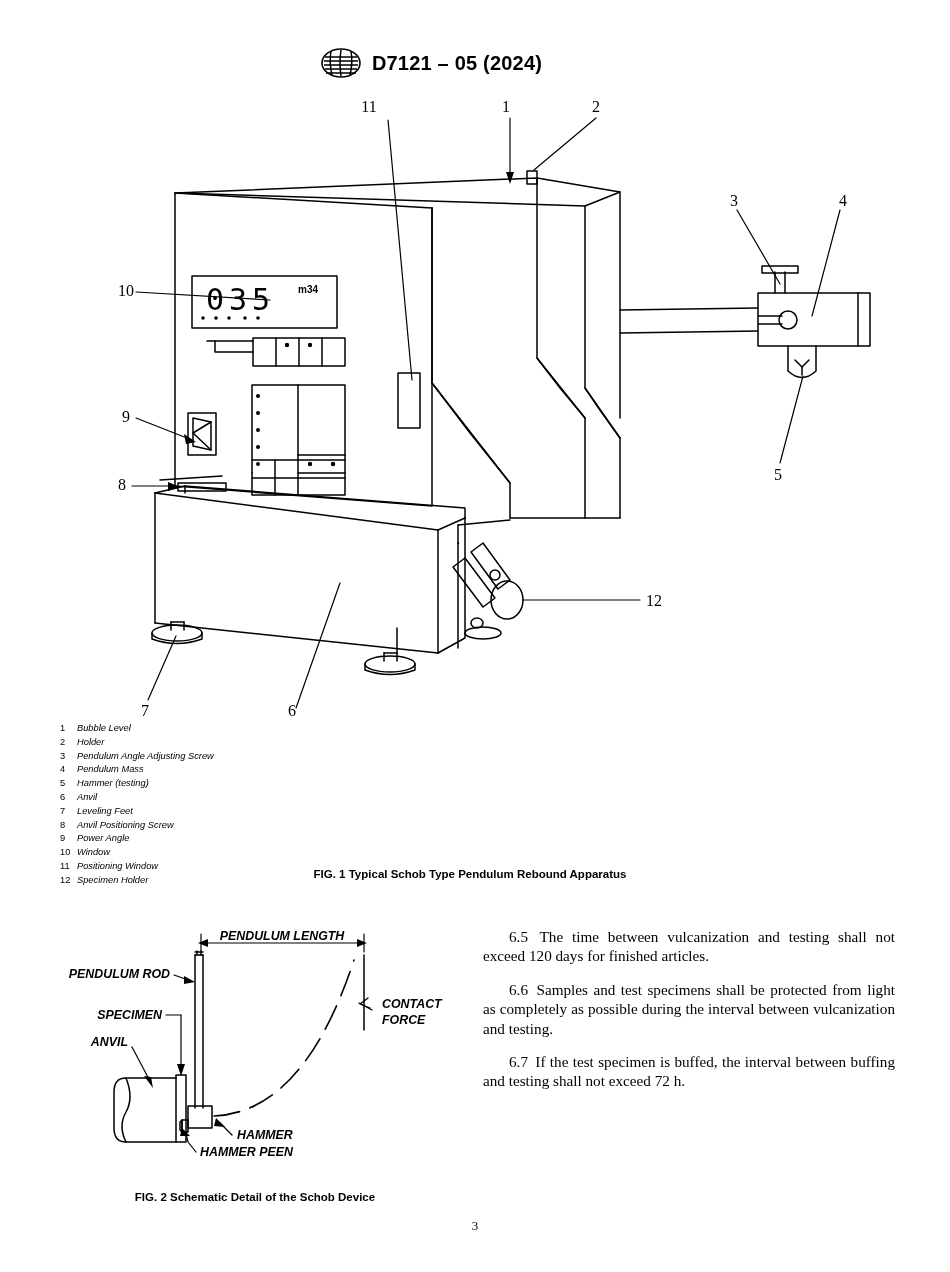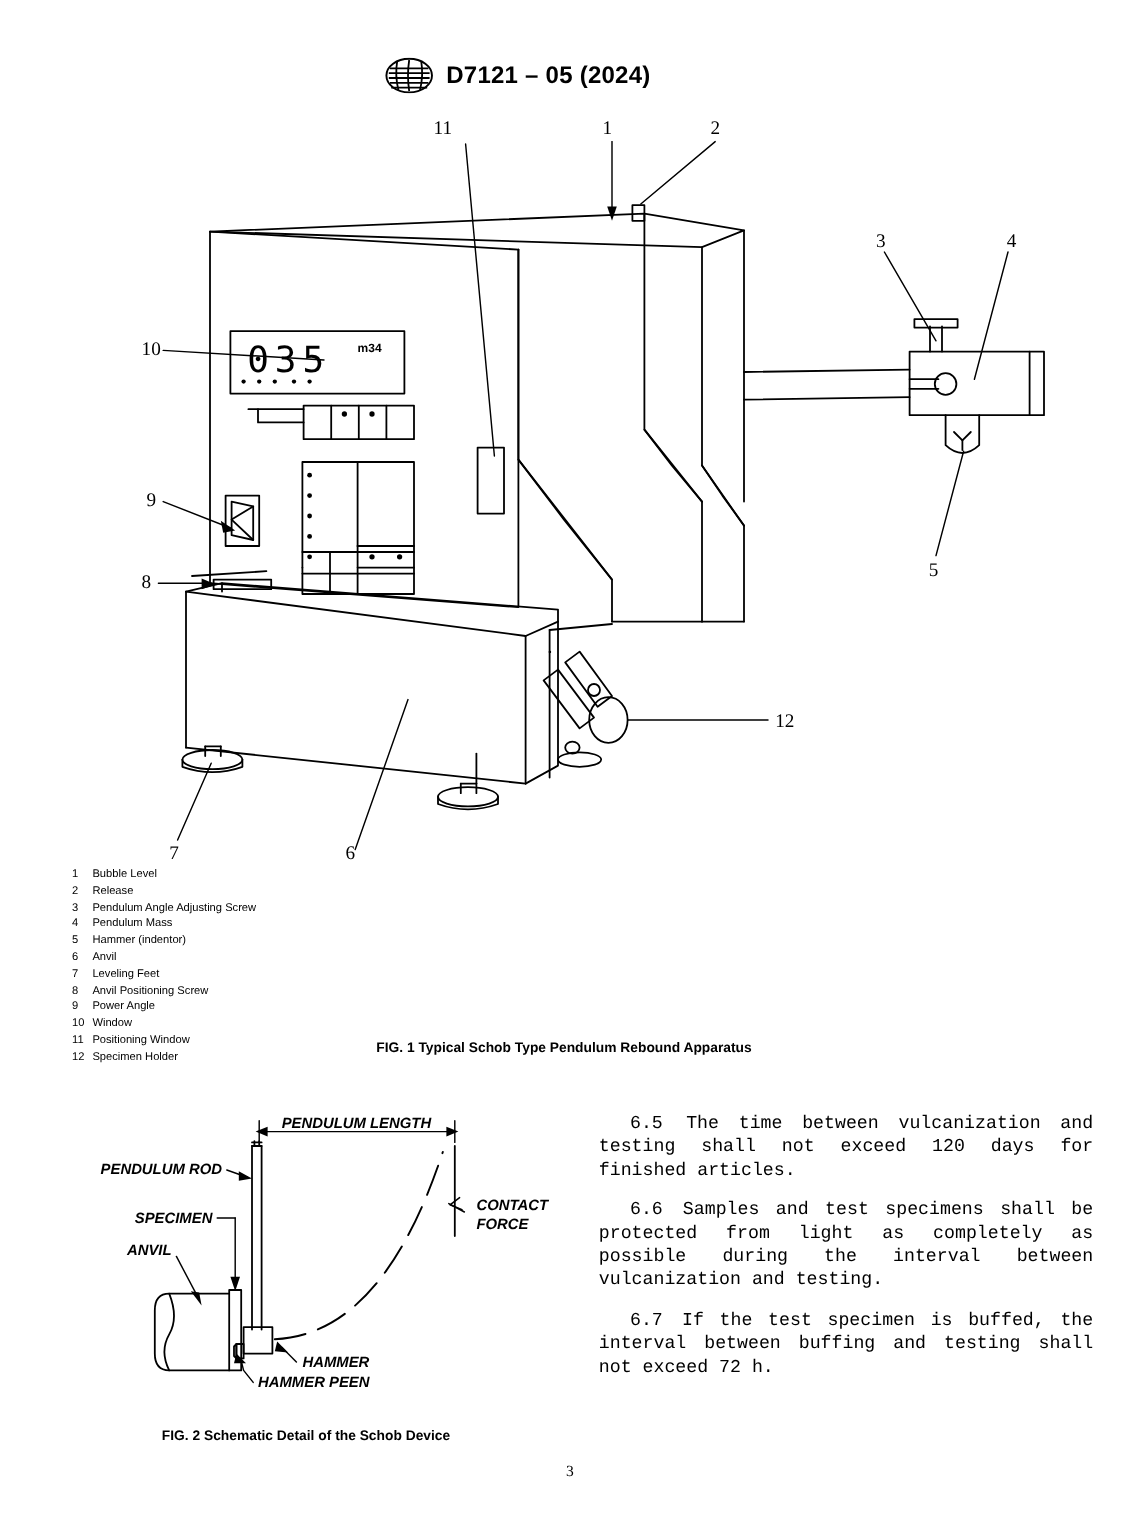--- a/index.html
+++ b/index.html
@@ -64,20 +64,21 @@
   .legend-row {
     display: flex;
   }
   .legend-num {
     width: 17px;
     flex: 0 0 17px;
     text-align: left;
   }
   .legend-label {
     flex: 1;
+    font-style: italic;
   }
 
   
   .fig-caption {
     font-family: "Liberation Sans", sans-serif;
     font-weight: bold;
     font-size: 11.5px;
     text-align: center;
   }
   .fig1-caption {
@@ -90,33 +91,33 @@
     position: absolute;
     top: 1191px;
     left: 20px;
     width: 470px;
   }
 
   
   .fig2-wrap {
     position: absolute;
     top: 920px;
-    left: 69px;
+    left: 54px;
     width: 420px;
     height: 240px;
   }
   .fig2-wrap svg { display: block; }
 
   
   .body-col {
     position: absolute;
     top: 927px;
-    left: 499px;
+    left: 483px;
     width: 412px;
-    font-family: Liberation Mono, monospace;
+    font-family: Liberation Serif, serif;
     font-size: 15.2px;
     line-height: 19.4px;
   }
   .para {
     text-align: justify;
     text-indent: 26px;
     margin: 0 0 0 0;
   }
   .para.spaced {
     margin-top: 14px;
@@ -344,33 +345,33 @@
   </svg>
 </div>
 
 <div class="legend">
   <div class="legend-row">
     <span class="legend-num">1</span>
     <span class="legend-label">Bubble Level</span>
   </div>
   <div class="legend-row">
     <span class="legend-num">2</span>
-    <span class="legend-label">Release</span>
+    <span class="legend-label">Holder</span>
   </div>
   <div class="legend-row">
     <span class="legend-num">3</span>
     <span class="legend-label">Pendulum Angle Adjusting Screw</span>
   </div>
   <div class="legend-row">
     <span class="legend-num">4</span>
     <span class="legend-label">Pendulum Mass</span>
   </div>
   <div class="legend-row">
     <span class="legend-num">5</span>
-    <span class="legend-label">Hammer (indentor)</span>
+    <span class="legend-label">Hammer (testing)</span>
   </div>
   <div class="legend-row">
     <span class="legend-num">6</span>
     <span class="legend-label">Anvil</span>
   </div>
   <div class="legend-row">
     <span class="legend-num">7</span>
     <span class="legend-label">Leveling Feet</span>
   </div>
   <div class="legend-row">

